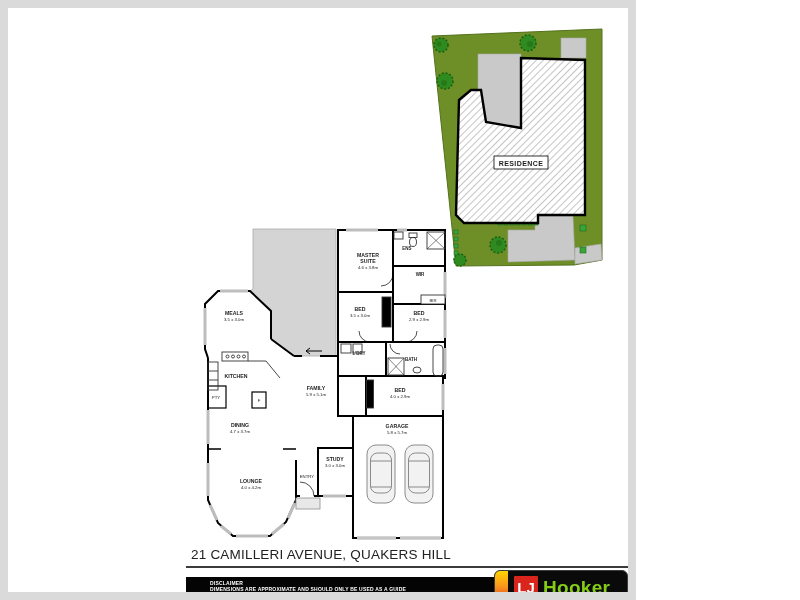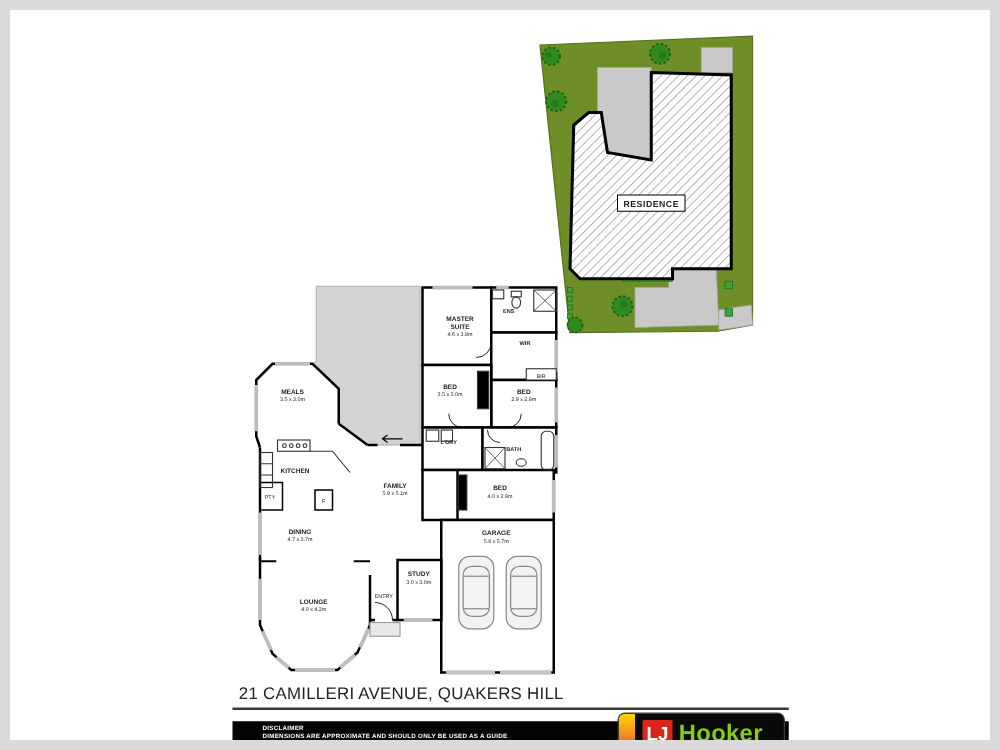--- a/index.html
+++ b/index.html
@@ -1,16 +1,16 @@
 <!DOCTYPE html>
 <html><head>
 <meta charset="utf-8">
 <style>
   html,body{margin:0;padding:0;background:#fff;}
-  .frame{position:relative;width:800px;height:600px;box-sizing:border-box;
+  .frame{position:relative;width:636px;height:600px;box-sizing:border-box;
          border:8px solid #dadada;background:#fff;overflow:hidden;
          font-family:"Liberation Sans",sans-serif;padding-left:39px;}
   svg{position:absolute;left:0;top:0;}
   svg text{font-family:"Liberation Sans",sans-serif;fill:#1c1c1c;text-anchor:middle;}
   .rn{font-size:5.2px;font-weight:700;}
   .rd{font-size:4.3px;font-weight:500;}
   .rs{font-size:4.5px;font-weight:700;}
   .res-label{font-size:7px;font-weight:600;letter-spacing:.4px;}
   .address{position:absolute;top:539px;left:168px;width:290px;text-align:center;
            font-size:13.5px;color:#222;letter-spacing:.2px;}

